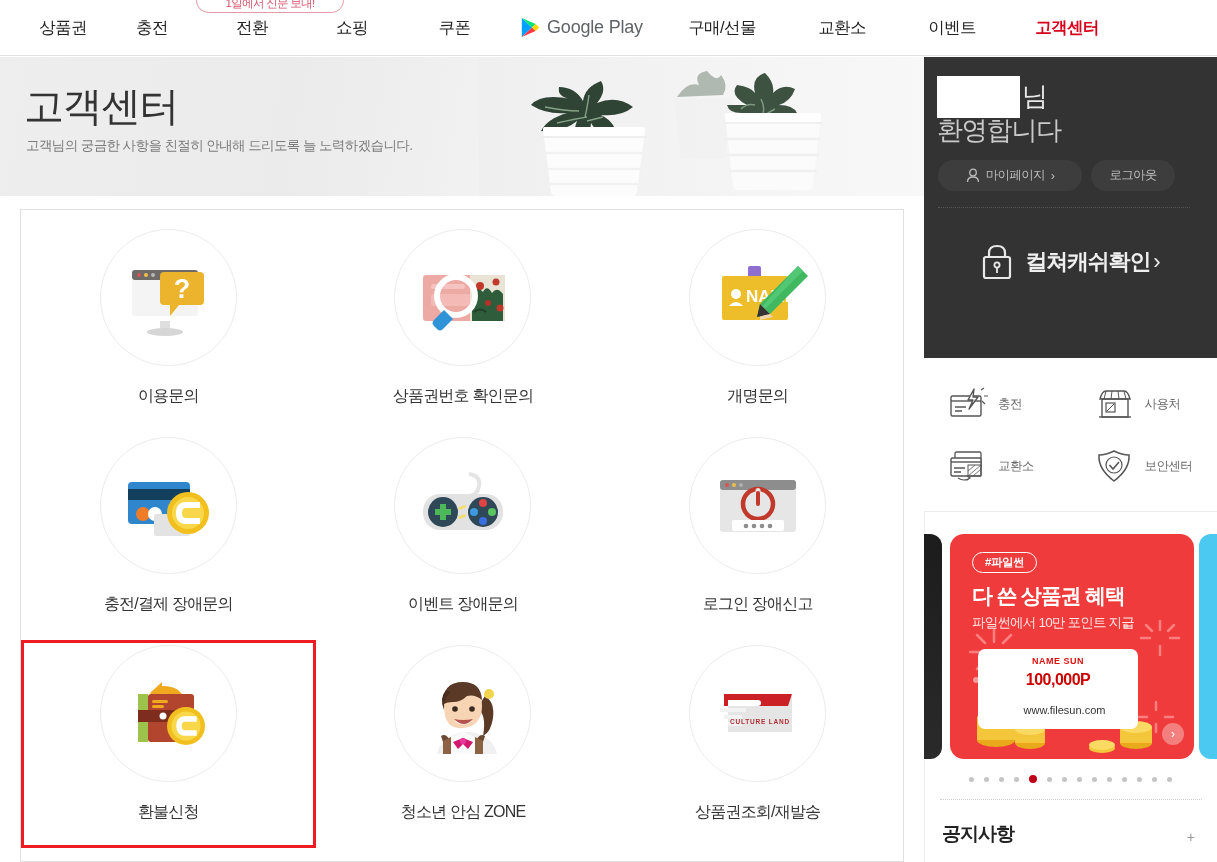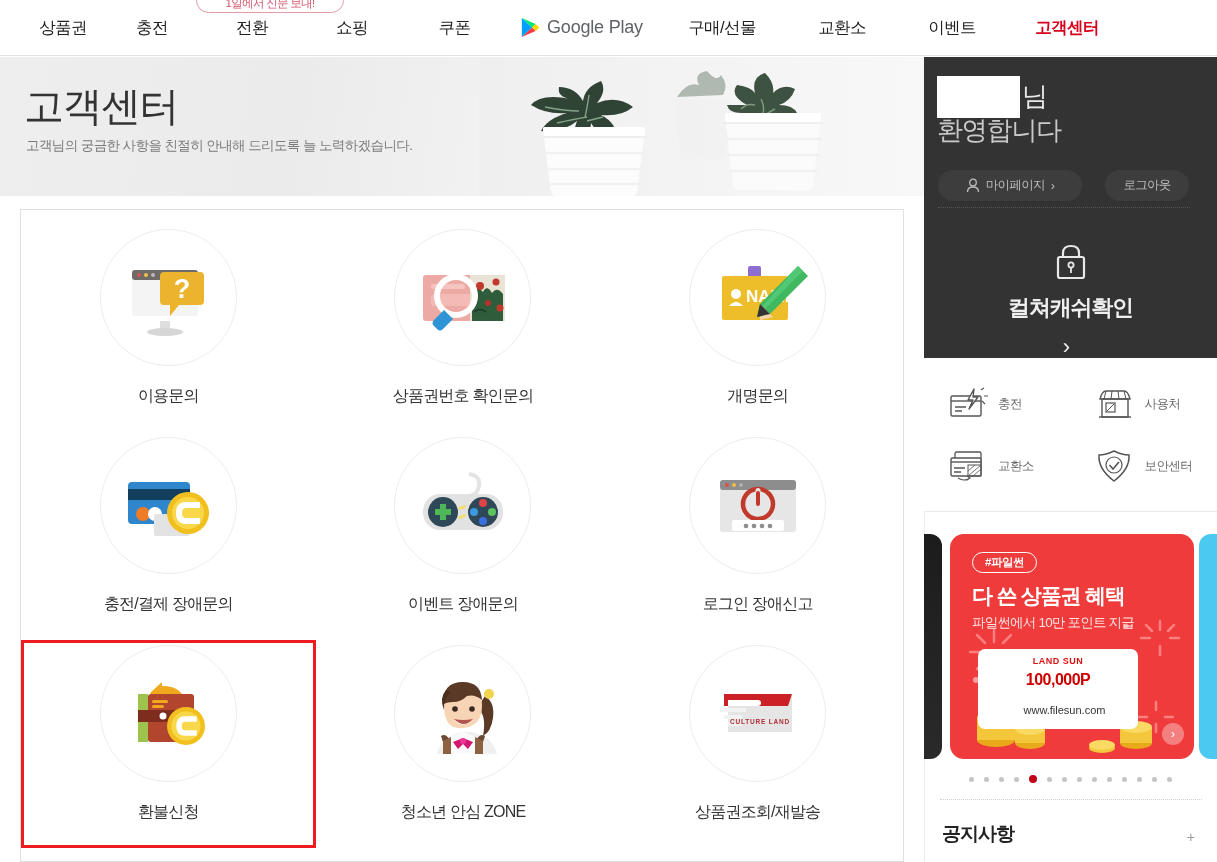--- a/index.html
+++ b/index.html
@@ -91,37 +91,37 @@
   }
   .user-name-row {
     position: absolute; left: 13px; top: 22px; width: 250px;
     font-size: 26px; color: #e8e8e8; letter-spacing: -1px;
   }
   .user-name-row .nim { margin-left: 85px; }
   .welcome {
     position: absolute; left: 13px; top: 56px;
     font-size: 26px; color: #c9c9c9; letter-spacing: -1.2px;
   }
-  .user-btns { position: absolute; left: 14px; top: 103px; display: flex; gap: 23px; margin-top: 10px; }
+  .user-btns { position: absolute; left: 14px; top: 103px; display: flex; gap: 9px; }
   .pill {
     height: 31px; border-radius: 16px; background: #3d3d3d;
     display: flex; align-items: center; justify-content: center;
     gap: 6px; color: #bdbdbd; font-size: 12.5px; letter-spacing: -0.7px;
     cursor: pointer; padding: 0 16px;
   }
   .pill.mypage { width: 144px; }
   .pill.logout { width: 84px; }
   .dashed-div {
     position: absolute; left: 14px; top: 150px; width: 252px;
     border-top: 1px dotted #555;
   }
   .cash-row {
     position: absolute; left: 0; top: 185px; width: 293px;
     display: flex; align-items: center; justify-content: center;
-    gap: 11px; cursor: pointer; flex-direction: column;
+    gap: 11px; cursor: pointer;
   }
   .cash-label {
     font-size: 22px; color: #efefef; font-weight: bold; letter-spacing: -1.2px;
   }
 
   .quick-panel {
     position: absolute; left: 0; top: 302px; width: 293px; height: 153px;
     background: #fff; border-bottom: 1px solid #eaeaea;
     display: grid; grid-template-columns: 1fr 1fr; align-content: center;
   }
@@ -554,21 +554,21 @@
             <rect x="170" y="193" width="32" height="16" fill="#f3c63b"></rect>
             <ellipse cx="186" cy="193" rx="16" ry="6" fill="#fada63"></ellipse>
             <ellipse cx="152" cy="214" rx="13" ry="5" fill="#f3c63b"></ellipse>
             <ellipse cx="152" cy="211" rx="13" ry="5" fill="#fada63"></ellipse>
           </g>
         </svg>
         <div class="bnr-tag">#파일썬</div>
         <div class="bnr-h1">다 쓴 상품권 혜택</div>
         <div class="bnr-h2">파일썬에서 10만 포인트 지급</div>
         <div class="ticket">
-          <div class="ticket-brand">LAND SUN</div>
+          <div class="ticket-brand">NAME SUN</div>
           <div class="ticket-amt">100,000P</div>
           <div class="ticket-url">www.filesun.com</div>
         </div>
         <div class="bnr-next">›</div>
       </div>
     </div>
 
     <div class="dots" id="carousel-dots">
         <div class="dot"></div>
         <div class="dot"></div>

